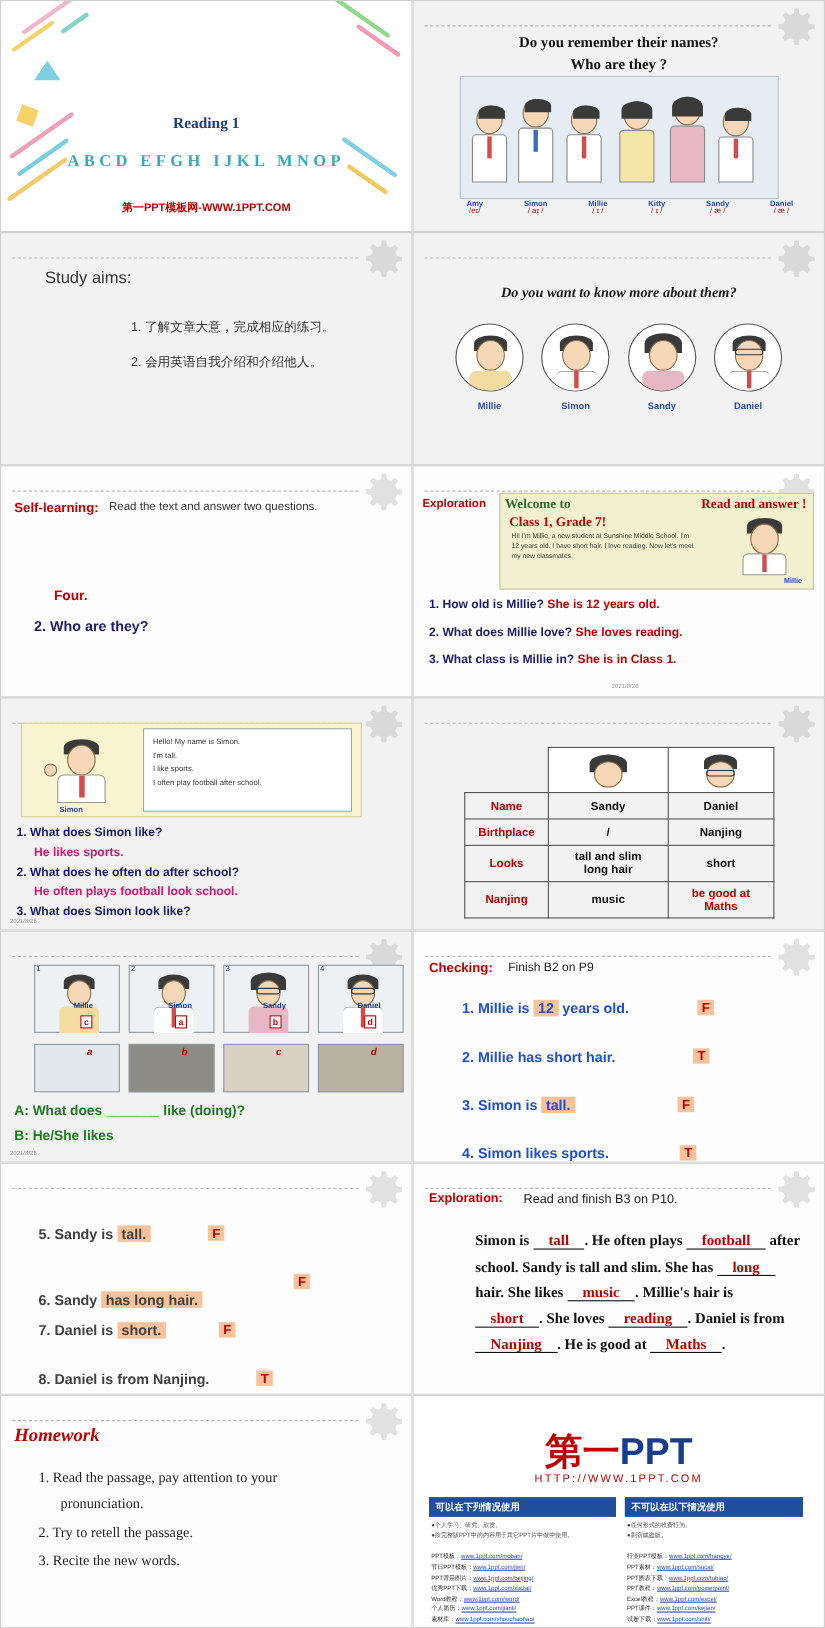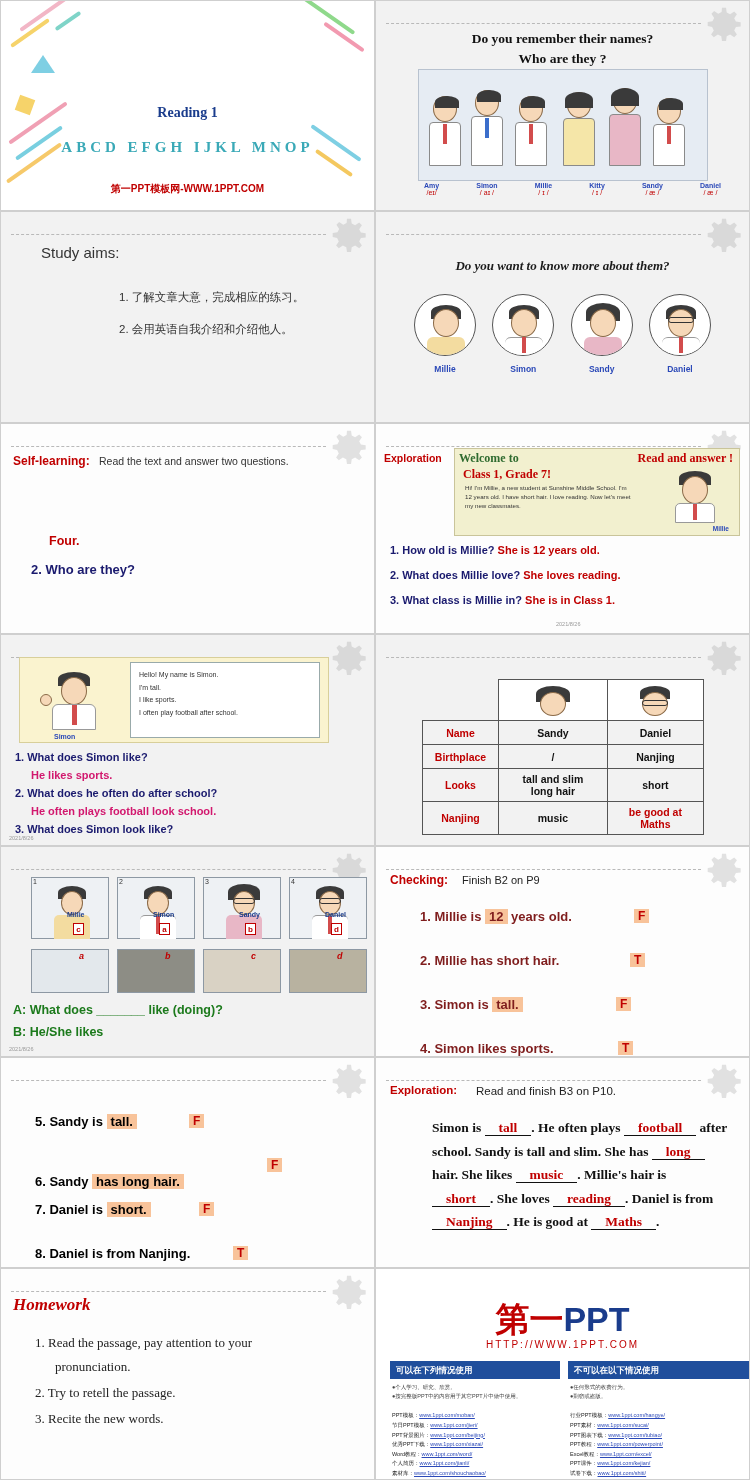--- a/index.html
+++ b/index.html
@@ -137,26 +137,26 @@
   .s9 .num { position:absolute; font-size:7px; color:#333; }
   .s9 .lbl { position:absolute; font-size:7px; font-weight:bold; color:#1a3c8c;}
   .s9 .letterbox { position:absolute; width:11px; height:12px; border:1px solid #c00000; color:#c00000; font-size:8px; font-weight:bold; text-align:center; line-height:12px; background:#fff;}
   .s9 .smallpic { position:absolute; background:#cfd6dd; border:1px solid #8d98a3;}
   .s9 .slbl { position:absolute; font-size:9px; font-weight:bold; color:#c00000; font-style:italic;}
   .s9 .dlg { position:absolute; left:12px; font-size:12.5px; font-weight:bold; color:#1c7a1c;}
 
   
   .s10 .lab { position:absolute; top:26px; left:14px; font-size:12px; font-weight:bold; color:#c00000;}
   .s10 .labc { position:absolute; top:27px; left:86px; font-size:11px; color:#222;}
-  .s10 .item { position:absolute; left:44px; font-size:13px; font-weight:bold; color:#7f1d1d;}
+  .s10 .item { position:absolute; left:44px; font-size:13px; font-weight:bold; color:#1d4ed8;}
   .mark { display:inline-block; background:#f8c39a; padding:0 4px; }
   .tf { position:absolute; font-size:12px; font-weight:bold; color:#c00000; background:#f8c39a; padding:0 4px;}
 
   
-  .s11 .item { position:absolute; left:34px; font-size:13px; font-weight:bold; color:#000000;}
+  .s11 .item { position:absolute; left:34px; font-size:13px; font-weight:bold; color:#404040;}
   .s11 .tf { position:absolute; font-size:12px; font-weight:bold; color:#c00000; background:#f8c39a; padding:0 4px;}
 
   
   .s12 .lab { position:absolute; top:26px; left:14px; font-size:11.5px; font-weight:bold; color:#c00000;}
   .s12 .labc { position:absolute; top:27px; left:100px; font-size:11.5px; color:#222;}
   .s12 .para { position:absolute; top:58px; left:56px; right:18px; font-size:13.5px; line-height:1.75;
     font-family:"Liberation Serif", serif; font-weight:bold; color:#111;}
   .blank { color:#c00000; border-bottom:1.5px solid #111; padding:0 14px; font-style:normal;}
 
   
@@ -577,21 +577,21 @@
     <div class="li" style="top:116px;">2. Try to retell the passage.</div>
     <div class="li" style="top:142px;">3. Recite the new words.</div>
   </div>
 
   <div class="slide s14">
     <div class="logo">
       <span class="cn">第一</span><span class="ppt">PPT</span>
     </div>
     <div class="url">HTTP://WWW.1PPT.COM</div>
     <div class="bar" style="left:14px;width:170px;">可以在下列情况使用</div>
-    <div class="bar" style="left:192px;width:182px;">不可以在以下情况使用</div>
+    <div class="bar" style="left:192px;width:162px;">不可以在以下情况使用</div>
     <div class="note" style="top:114px;left:16px;width:166px;white-space:pre-line;">●个人学习、研究、欣赏。
 ●按完整版PPT中的内容用于其它PPT片中做中使用。</div>
     <div class="note" style="top:114px;left:194px;width:166px;white-space:pre-line;">●任何形式的收费行为。
 ●剽窃或盗版。</div>
 
     <div class="links" style="top:142px;left:16px;width:170px;">
       <div><b>PPT模板：</b><a>www.1ppt.com/moban/</a></div>
       <div><b>节日PPT模板：</b><a>www.1ppt.com/jieri/</a></div>
       <div><b>PPT背景图片：</b><a>www.1ppt.com/beijing/</a></div>
       <div><b>优秀PPT下载：</b><a>www.1ppt.com/xiazai/</a></div>

